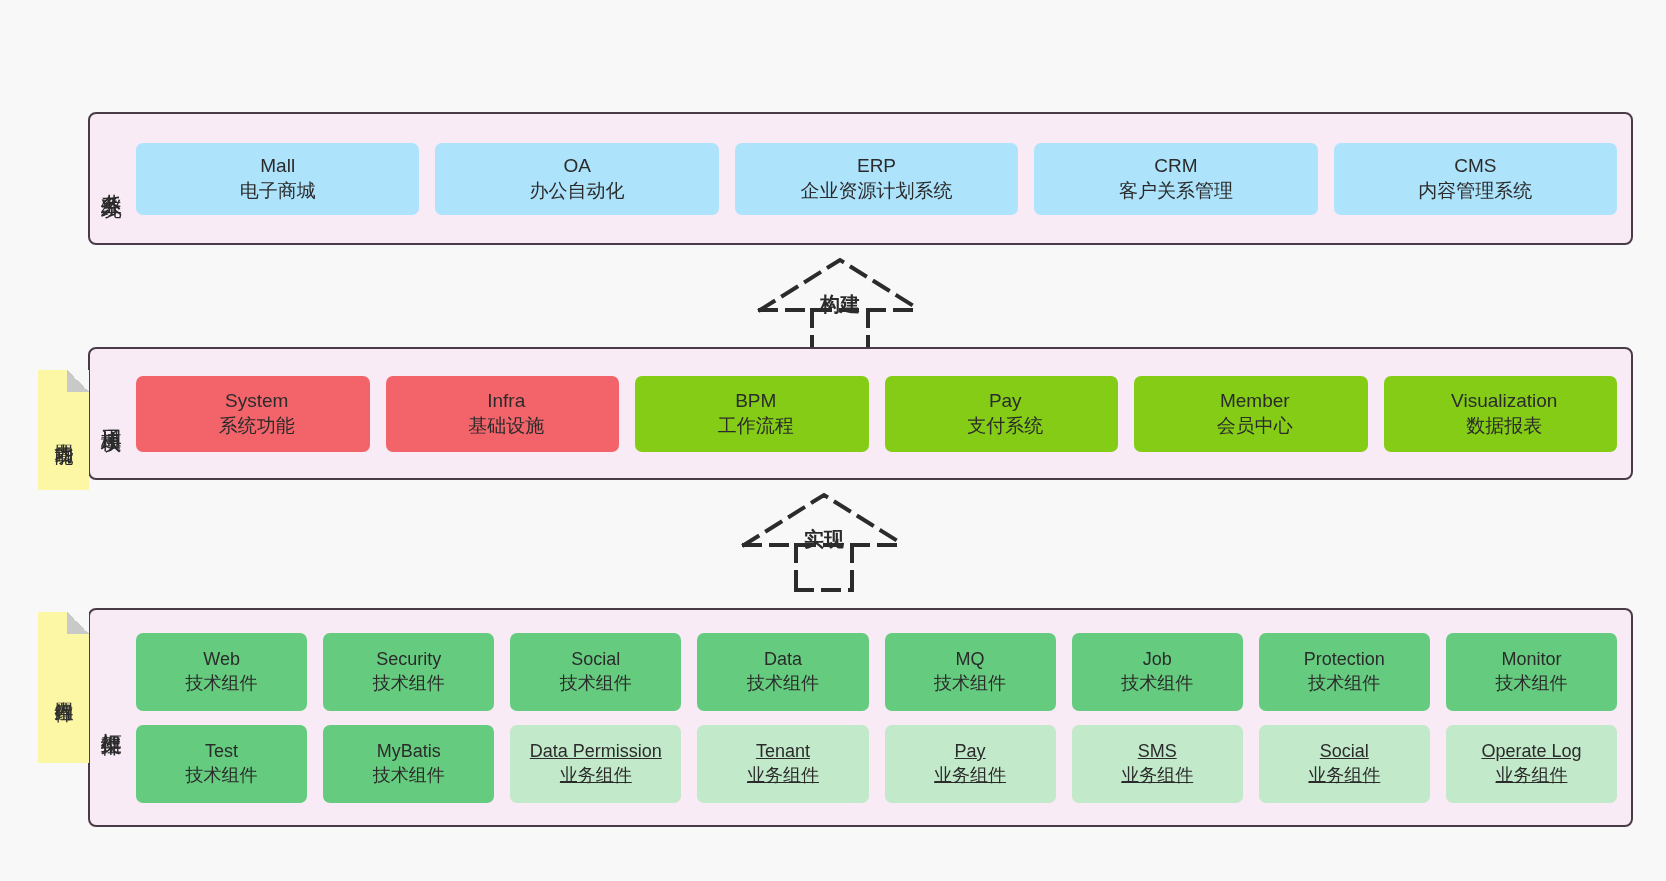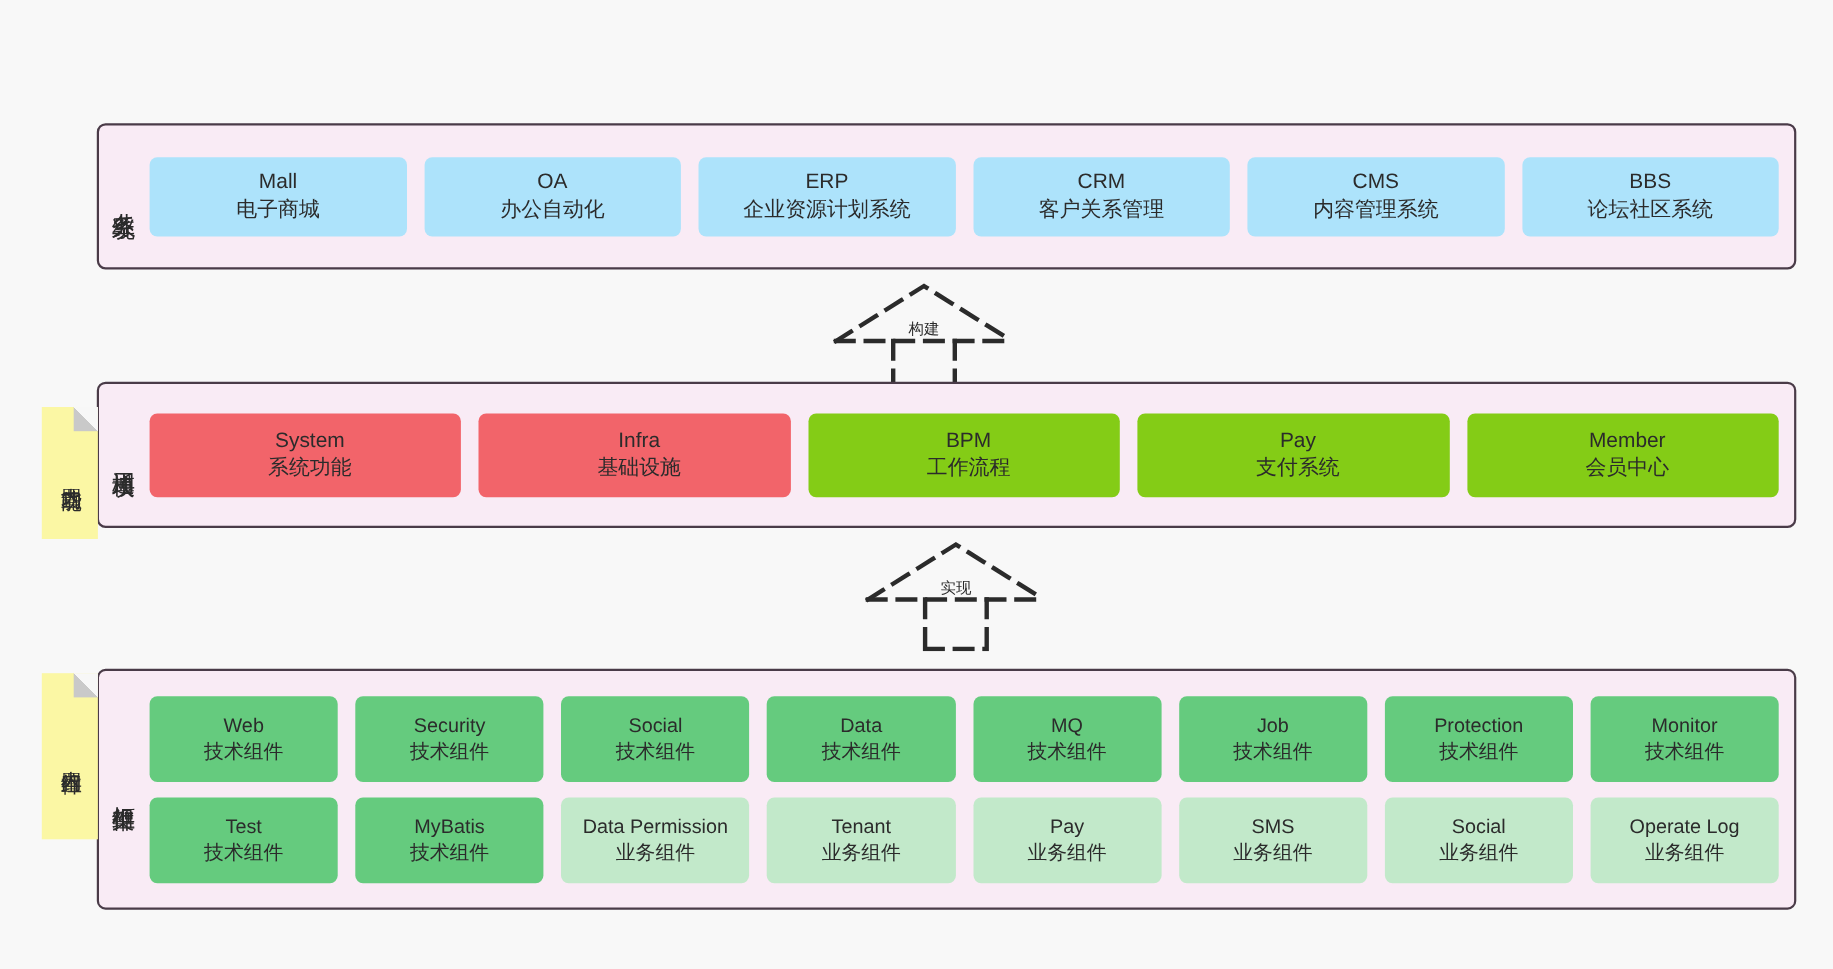--- a/index.html
+++ b/index.html
@@ -78,21 +78,21 @@
     padding: 6px 4px;
   }
   .card .t1 { white-space: normal; }
   .card .t2 { white-space: nowrap; }
 
   
   .c-blue        { background: #ade3fb; }
   .c-red         { background: #f2646a; }
   .c-pink        { background: #84cc16; }
   .c-green       { background: #65cb7e; }
-  .c-green-light { background: #c2e9ca; }
+  .c-green-light { background: #c2e9ca; text-decoration: underline; }
 
   
   #layer-business  { left: 88px;  top: 112px; width: 1545px; height: 133px; }
   #layer-business  .layer-body { padding-top: 0; }
   #layer-business  .card { height: 72px; }
 
   #layer-common    { left: 88px;  top: 347px; width: 1545px; height: 133px; }
   #layer-common    .card { height: 76px; padding-left: 12px; }
 
   #layer-framework { left: 88px;  top: 608px; width: 1545px; height: 219px; }
@@ -133,27 +133,28 @@
     width: 180px;
     height: 102px;
   }
   .connector svg { display: block; }
   .connector .conn-label {
     position: absolute;
     left: 0;
     top: 36px;
     width: 180px;
     text-align: center;
-    font-size: 14px;
+    font-size: 20px;
     color: #2b2b2b;
     background: transparent;
     pointer-events: none;
+    font-weight: bold;
   }
   #connector-build   { left: 750px; top: 255px; }
-  #connector-realize { left: 779px; top: 490px; }
+  #connector-realize { left: 734px; top: 490px; }
 </style>
 </head>
 <body>
 
 <div class="canvas">
 
   <div class="layer" id="layer-business">
     <div class="layer-title">业务系统</div>
     <div class="layer-body">
       <div class="row">
@@ -169,24 +170,20 @@
           <span class="t1">ERP</span>
           <span class="t2">企业资源计划系统</span>
         </div>
         <div class="card c-blue">
           <span class="t1">CRM</span>
           <span class="t2">客户关系管理</span>
         </div>
         <div class="card c-blue">
           <span class="t1">CMS</span>
           <span class="t2">内容管理系统</span>
-        </div>
-        <div class="card c-blue">
-          <span class="t1">BBS</span>
-          <span class="t2">论坛社区系统</span>
         </div>
       </div>
     </div>
   </div>
 
   <div class="connector" id="connector-build">
     <svg width="180" height="102" viewBox="0 0 180 102">
       <path d="M 10 55 L 90 5 L 170 55" fill="none" stroke="#2b2b2b" stroke-width="4" stroke-dasharray="16 11" stroke-linecap="square"></path>
       <path d="M 10 55 L 170 55" fill="none" stroke="#2b2b2b" stroke-width="4" stroke-dasharray="16 11" stroke-linecap="square"></path>
       <path d="M 62 55 L 62 102 M 118 55 L 118 102 M 62 100 L 118 100" fill="none" stroke="#2b2b2b" stroke-width="4" stroke-dasharray="16 11" stroke-linecap="square"></path>
@@ -214,20 +211,24 @@
           <span class="t2">工作流程</span>
         </div>
         <div class="card c-pink">
           <span class="t1">Pay</span>
           <span class="t2">支付系统</span>
         </div>
         <div class="card c-pink">
           <span class="t1">Member</span>
           <span class="t2">会员中心</span>
         </div>
+        <div class="card c-pink">
+          <span class="t1">Visualization</span>
+          <span class="t2">数据报表</span>
+        </div>
       </div>
     </div>
   </div>
 
   <div class="connector" id="connector-realize">
     <svg width="180" height="102" viewBox="0 0 180 102">
       <path d="M 10 55 L 90 5 L 170 55" fill="none" stroke="#2b2b2b" stroke-width="4" stroke-dasharray="16 11" stroke-linecap="square"></path>
       <path d="M 10 55 L 170 55" fill="none" stroke="#2b2b2b" stroke-width="4" stroke-dasharray="16 11" stroke-linecap="square"></path>
       <path d="M 62 55 L 62 102 M 118 55 L 118 102 M 62 100 L 118 100" fill="none" stroke="#2b2b2b" stroke-width="4" stroke-dasharray="16 11" stroke-linecap="square"></path>
     </svg>

